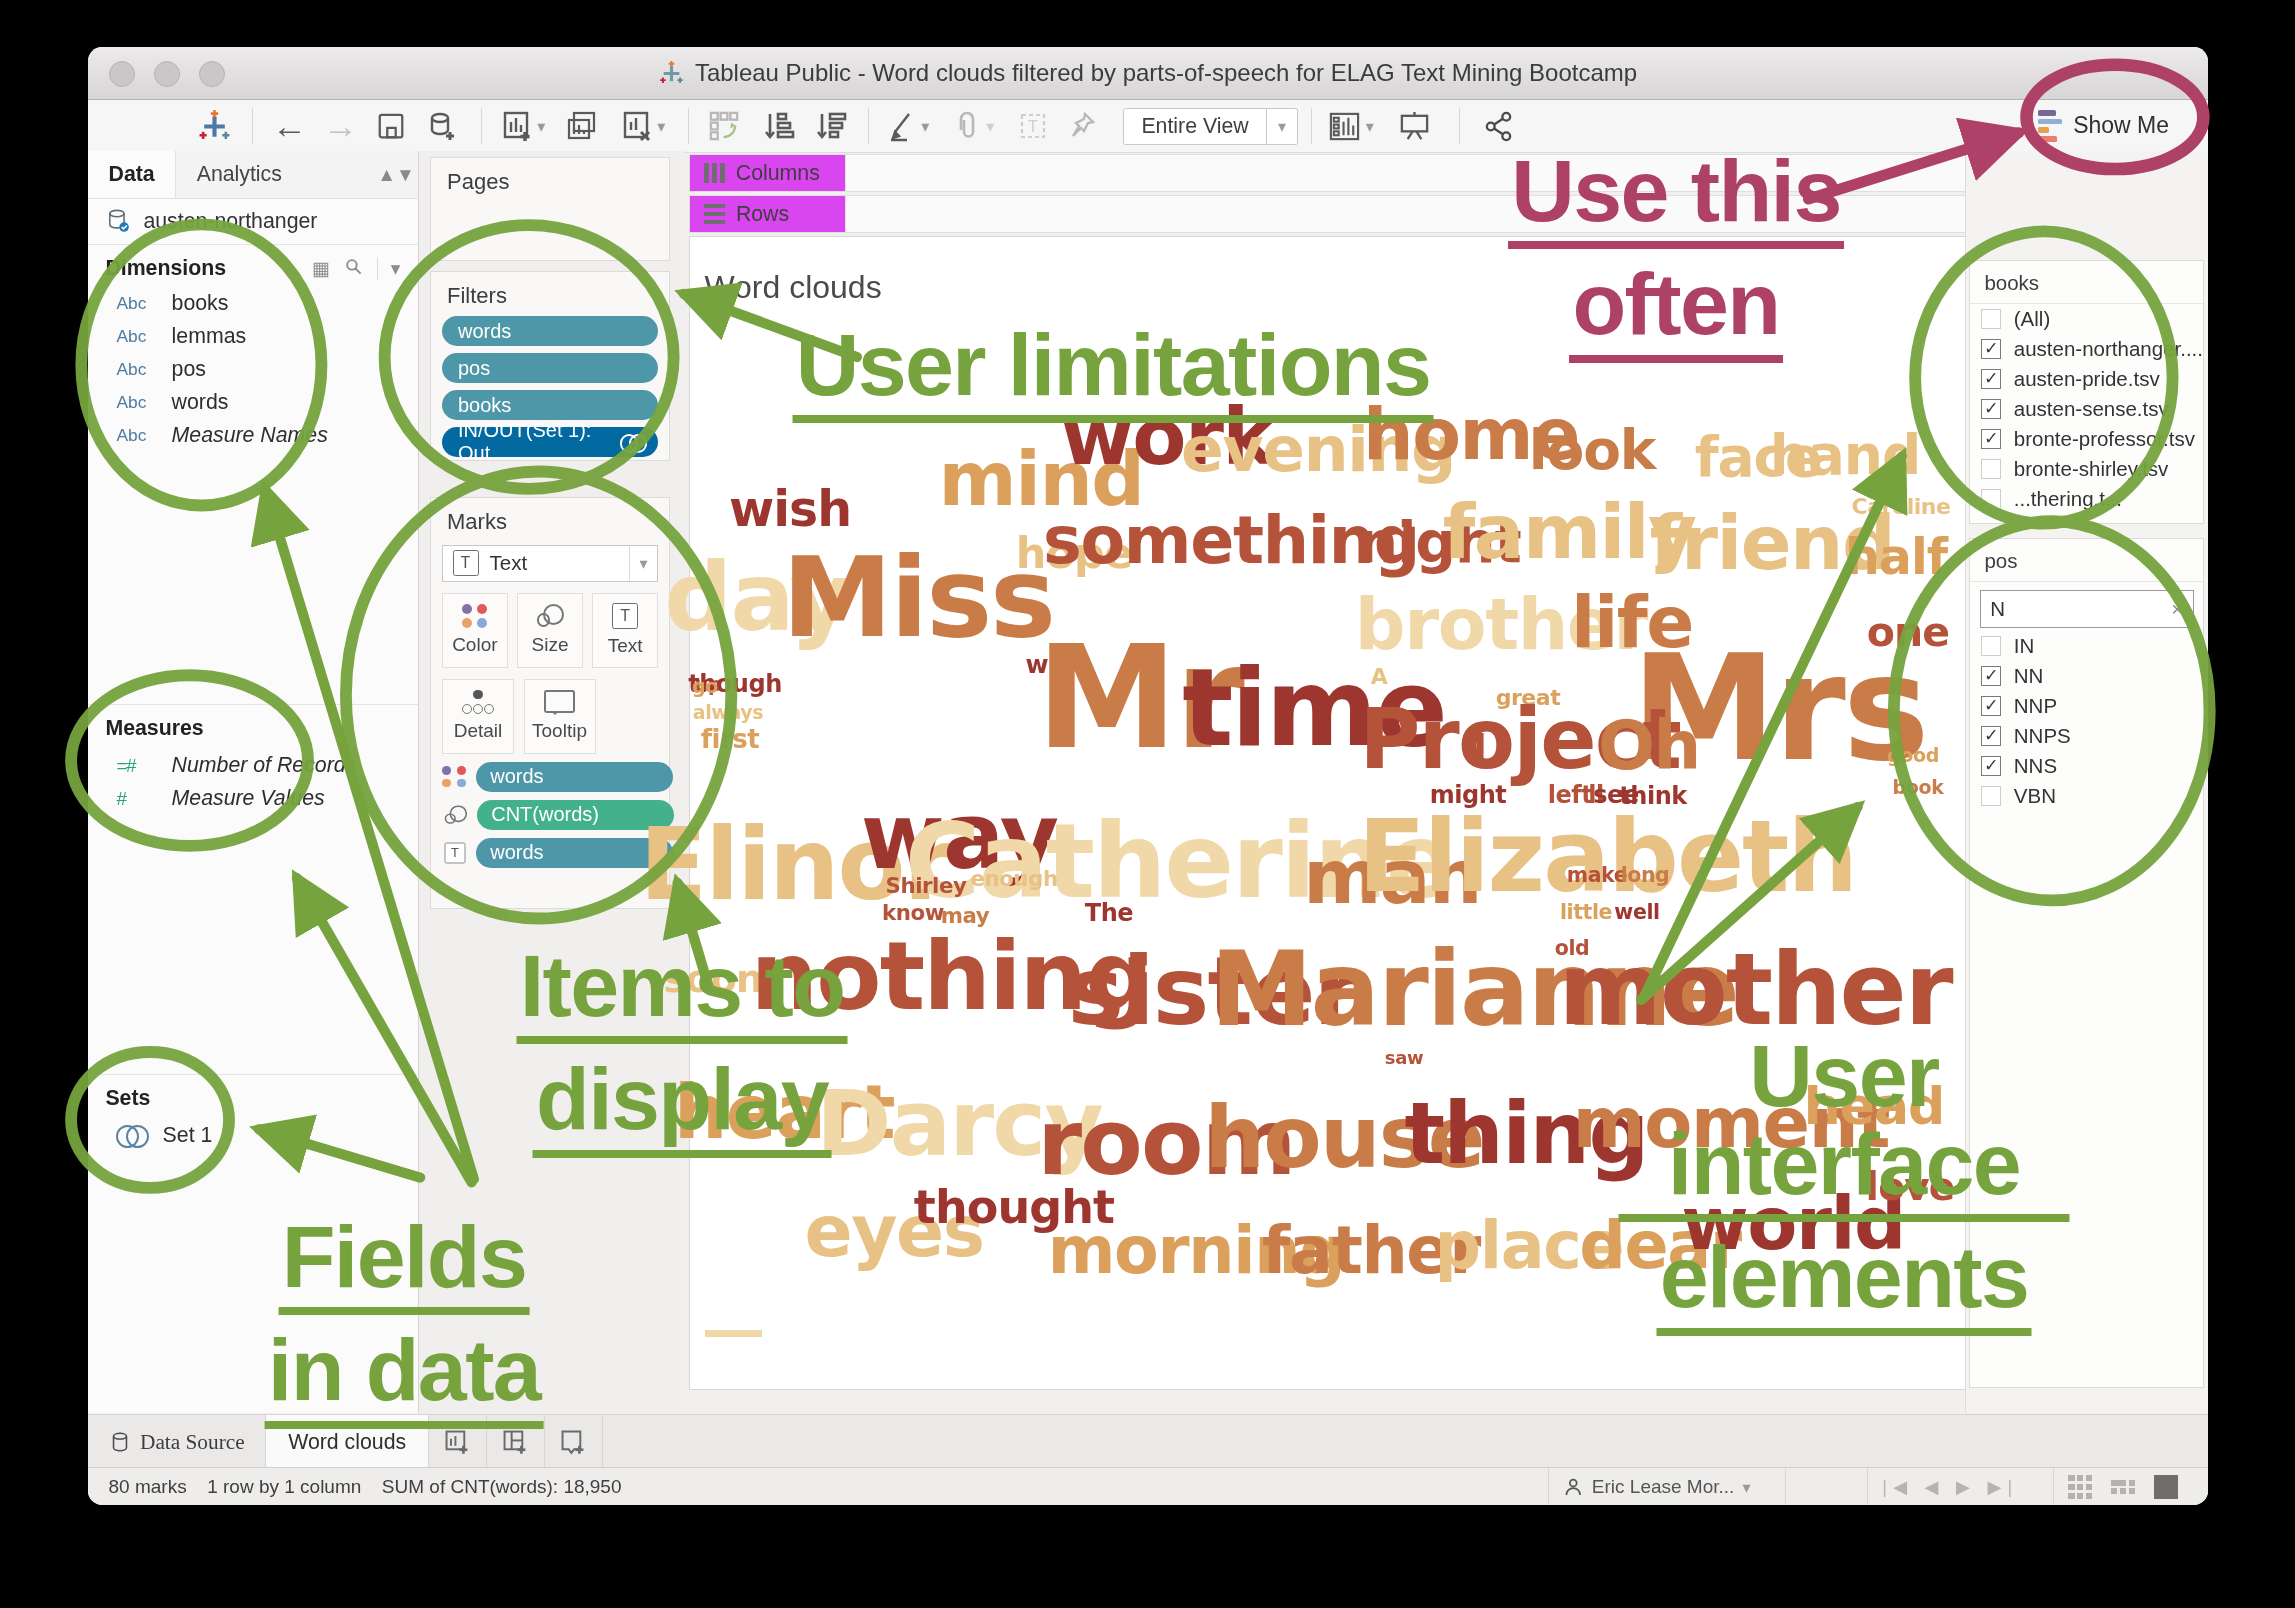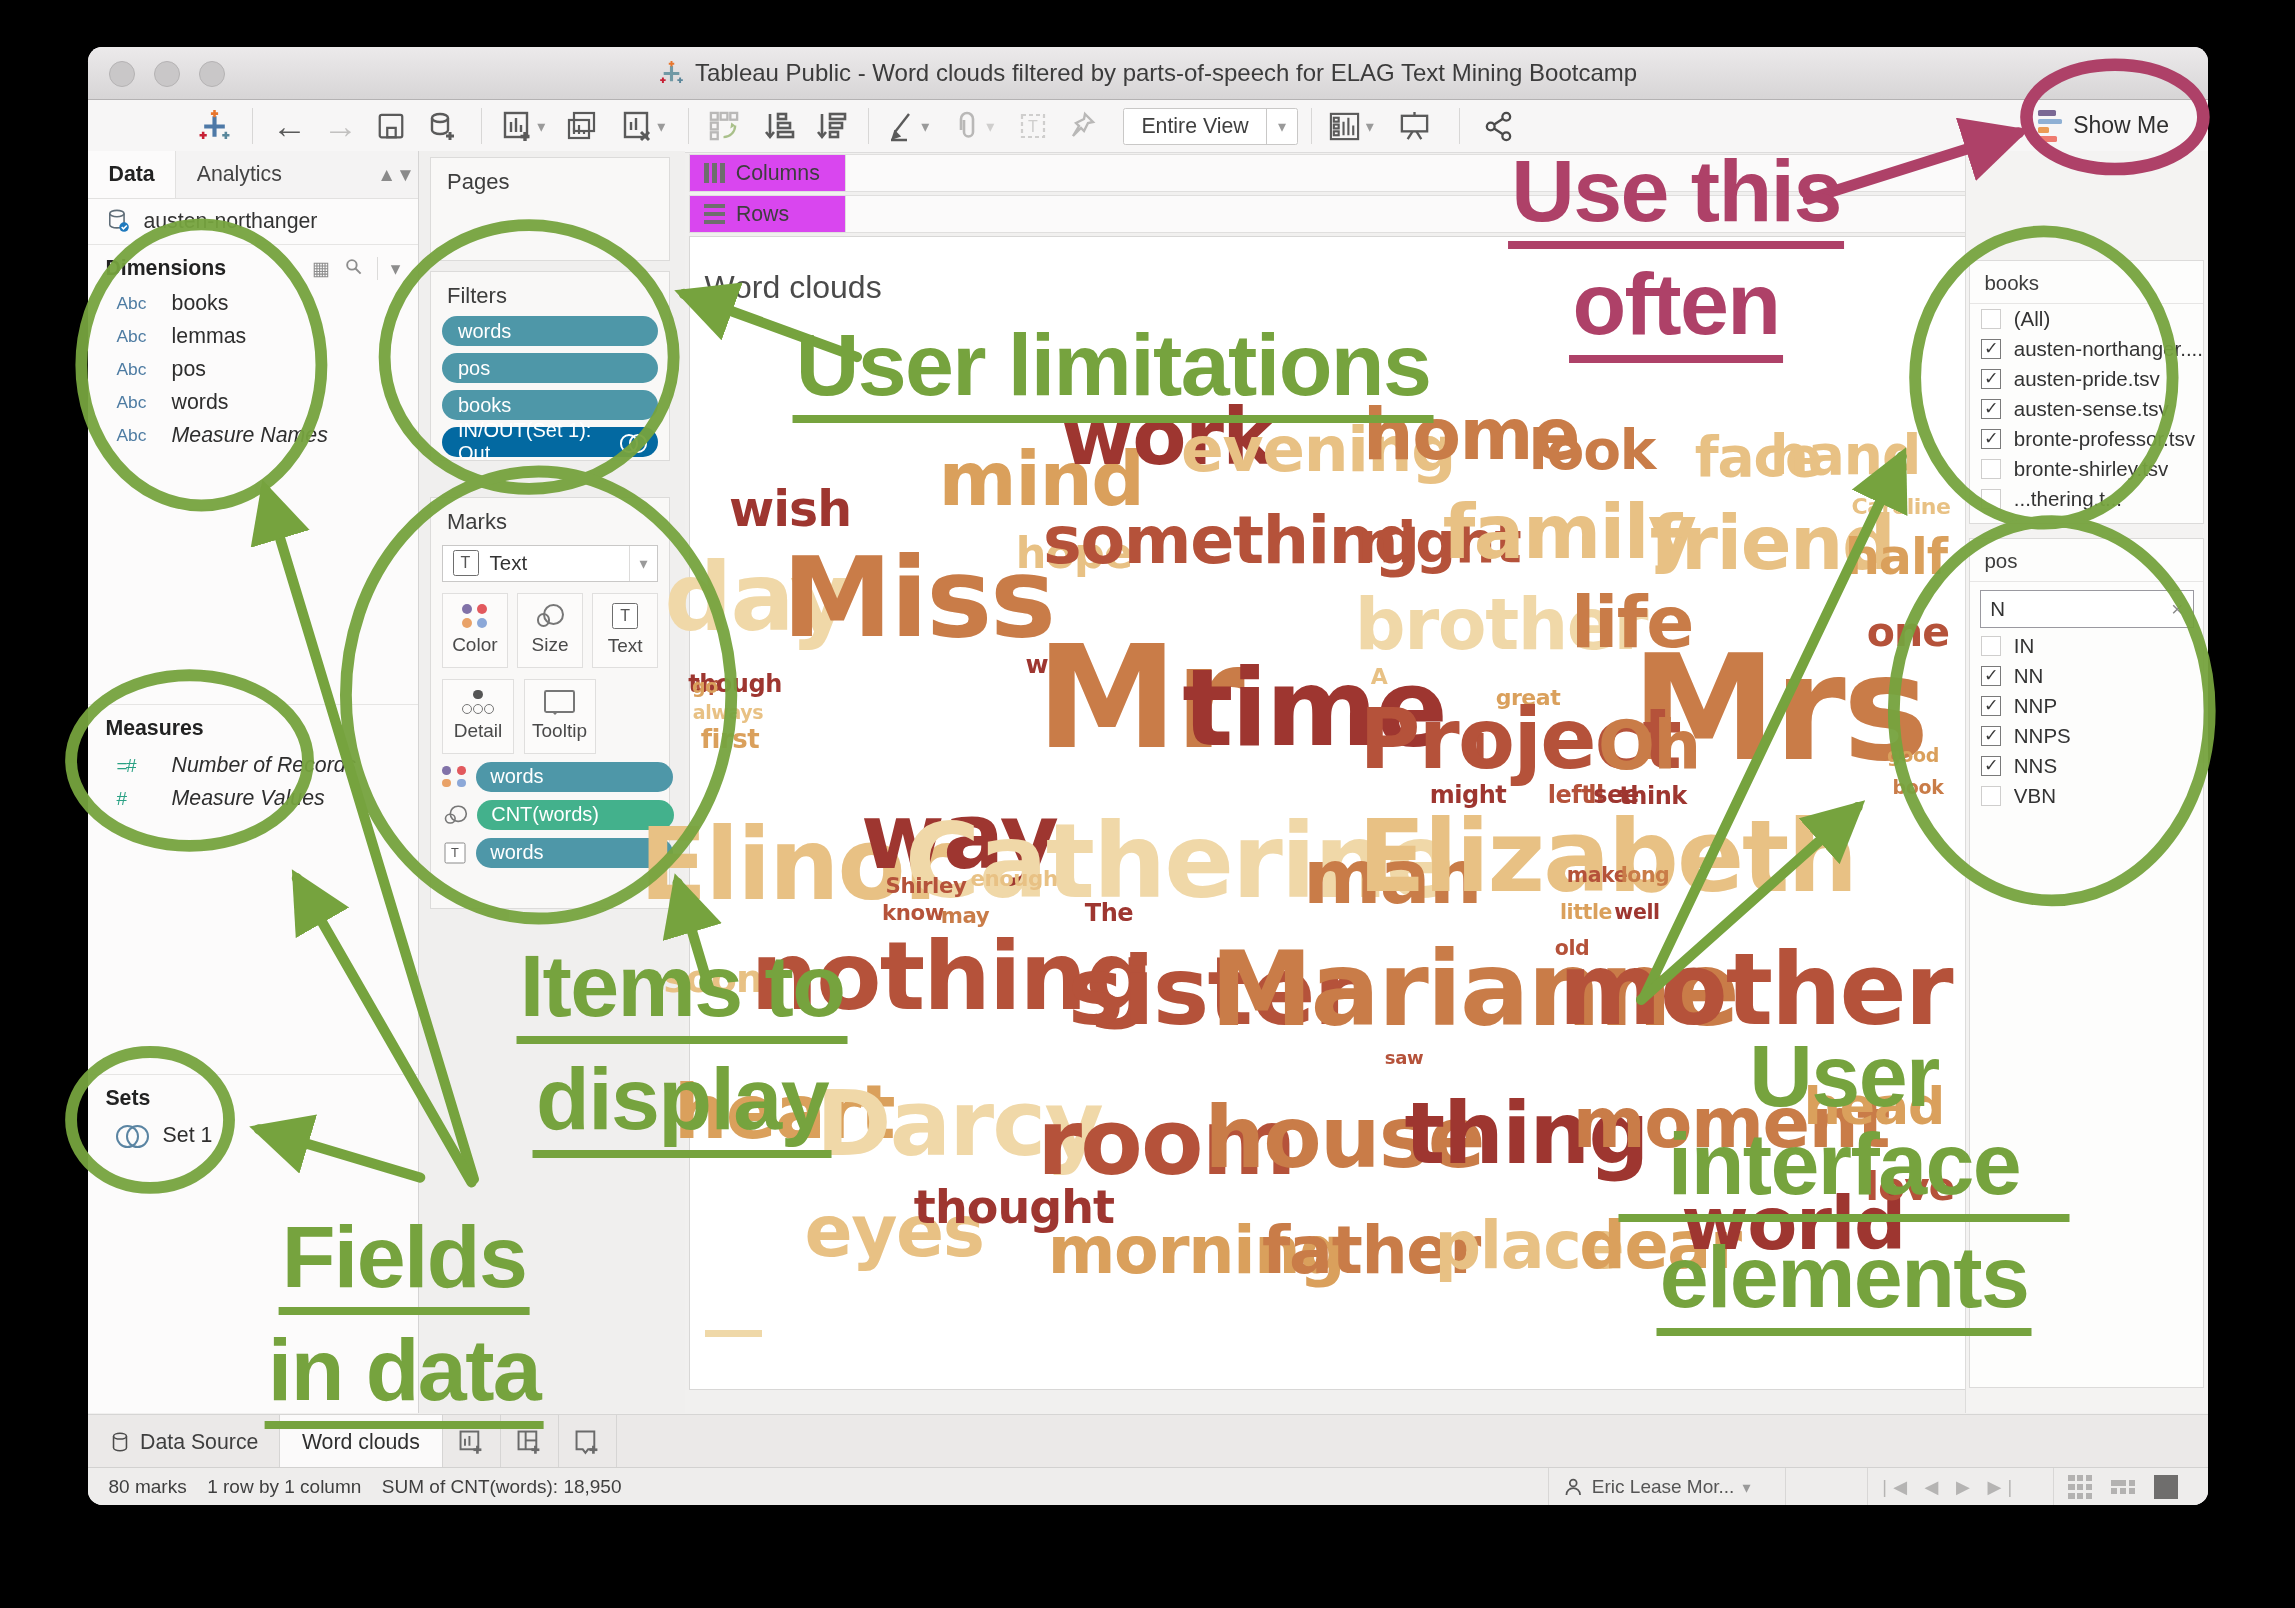--- a/index.html
+++ b/index.html
@@ -108,21 +108,21 @@
   .rcard .r-head{font-size:20.5px;color:#3d3d3d;padding:9.5px 0 8px 14.2px;border-bottom:0.8px solid #e7e6e5;}
   .chk-row{display:flex;align-items:center;gap:12.6px;height:30px;padding-left:11px;}
   .cb{width:20px;height:20px;border:1.6px solid #cfcecd;background:#fff;box-sizing:border-box;display:flex;align-items:center;justify-content:center;font-size:17.4px;color:#3c3c3c;}
   .cb.on{border-color:#7a7a7a;}
   .chk-label{white-space:nowrap;overflow:hidden;}
   #pos-search{margin:8px 9.5px 3.2px 9.5px;height:36px;border:1.6px solid #9a99a0;background:#fff;display:flex;align-items:center;}
   #pos-search input{border:0;outline:0;flex:1;font-size:20.5px;color:#333;padding-left:9.5px;background:transparent;font-family:inherit;width:158px;}
   #pos-search .clr{color:#8a8a8a;padding-right:9.5px;font-size:20.5px;}
   
   #tabsbar{position:absolute;left:0;top:1367px;width:100%;height:54px;background:#ebe9e8;border-top:0.8px solid #d6d5d4;display:flex;align-items:stretch;}
-  .dst{display:flex;align-items:center;gap:9.5px;padding:0 20.5px;color:#3e3e3e;font-size:21.3px;}
+  .dst{display:flex;align-items:center;gap:9.5px;padding:0 20.5px;color:#3e3e3e;font-size:21.3px;font-family:Liberation Serif, serif;}
   .sheet-tab{display:flex;align-items:center;padding:0 22px;background:#fbfafa;border-left:0.8px solid #d6d5d4;border-right:0.8px solid #d6d5d4;font-size:21.3px;color:#2f2f2f;}
   .newbtn{display:flex;align-items:center;justify-content:center;width:57px;border-right:0.8px solid #d6d5d4;color:#6a6a6a;}
   #statusbar{position:absolute;left:0;top:1420px;width:100%;height:38px;background:#eeedec;border-top:0.8px solid #d2d1d0;display:flex;align-items:center;font-size:19px;color:#3f3f3f;}
   #statusbar .sb-item{margin-left:20.5px;}
   #sb-right{position:absolute;right:16px;top:0;height:100%;display:flex;align-items:center;gap:20.5px;color:#555;}
   .sb-cell{display:flex;align-items:center;gap:8px;border-left:0.8px solid #d8d7d6;height:100%;padding:0 14.2px;}
   .navgl{color:#b5b4b3;font-size:18px;letter-spacing:6.3px;}
   .gridico{display:grid;grid-template-columns:6.3px 6.3px 6.3px;grid-gap:2.4px;}
   .gridico i{width:6.3px;height:6.3px;background:#b3b2b1;}
   .sqdark{width:24px;height:24px;background:#6f6e6d;}

